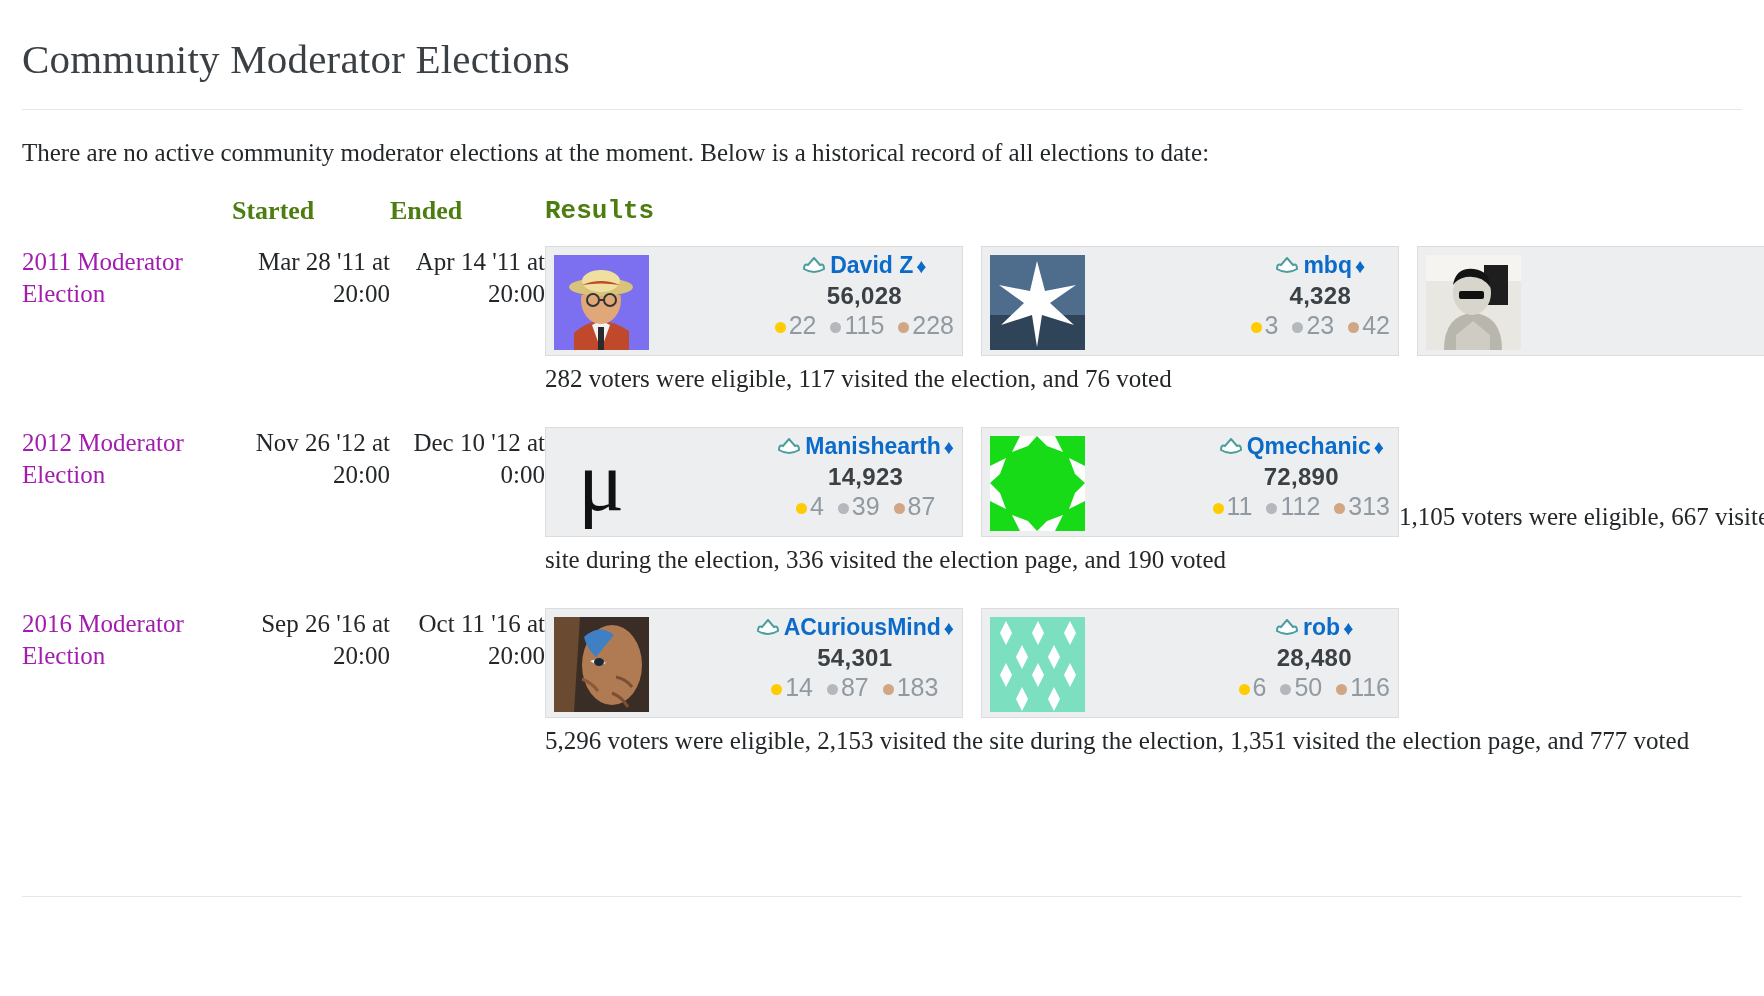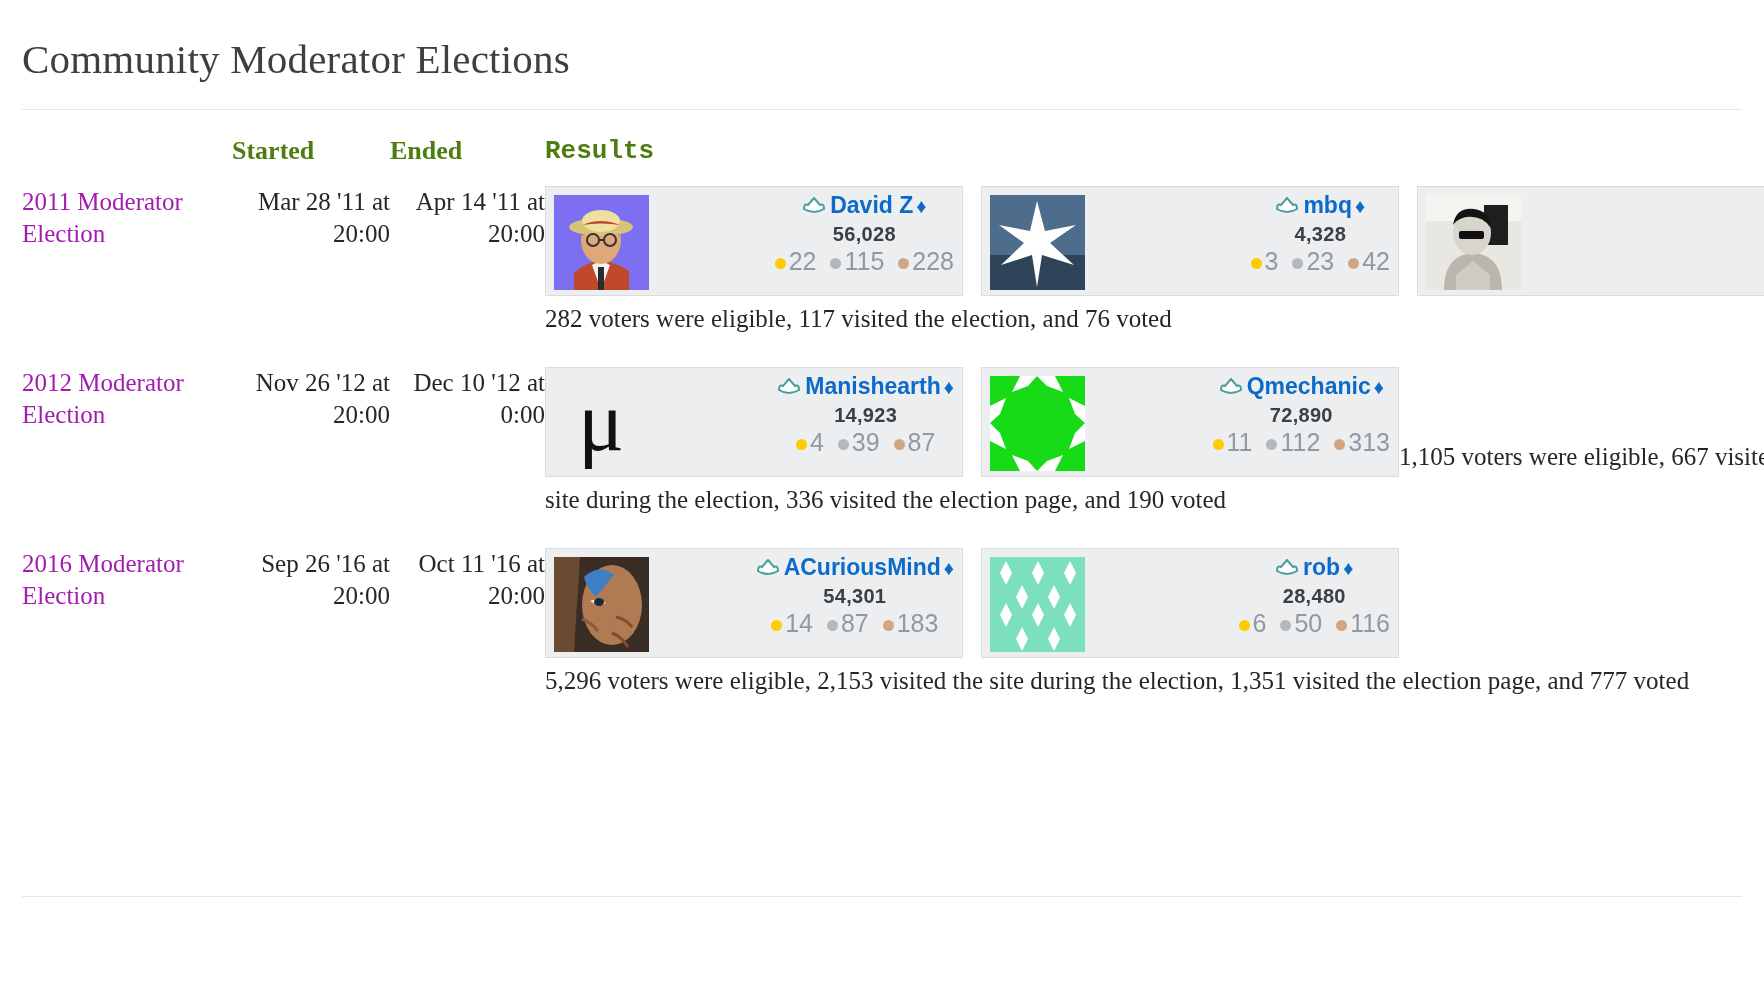--- a/index.html
+++ b/index.html
@@ -113,21 +113,21 @@
     line-height: 1.25;
     white-space: nowrap;
   }
   .crown {
     display: inline-block;
     vertical-align: -2px;
     margin-right: 4px;
   }
   .mod-diamond { color: #0c6bc9; font-size: 20px; margin-left: 3px; }
   .cand-rep {
-    font-size: 20px;
+    font-size: 24px;
     font-weight: 700;
     color: #3b4045;
     line-height: 1.2;
     letter-spacing: .3px;
   }
   .badges {
     font-size: 25px;
     color: #9199a1;
     line-height: 1.25;
     white-space: nowrap;
@@ -168,20 +168,21 @@
     border-top: 1px solid #e6e6e6;
   }
 </style>
 </head>
 <body>
 
 <div class="page">
 
   <h1 class="page-title">Community Moderator Elections</h1>
   <hr class="title-rule">
+  <p class="intro">There are no active community moderator elections at the moment. Below is a historical record of all elections to date:</p>
 
   <table class="elections">
     <thead>
       <tr>
         <th class="col-name"></th>
         <th class="col-start">Started</th>
         <th class="col-end">Ended</th>
         <th class="col-res">Results</th>
       </tr>
     </thead>

